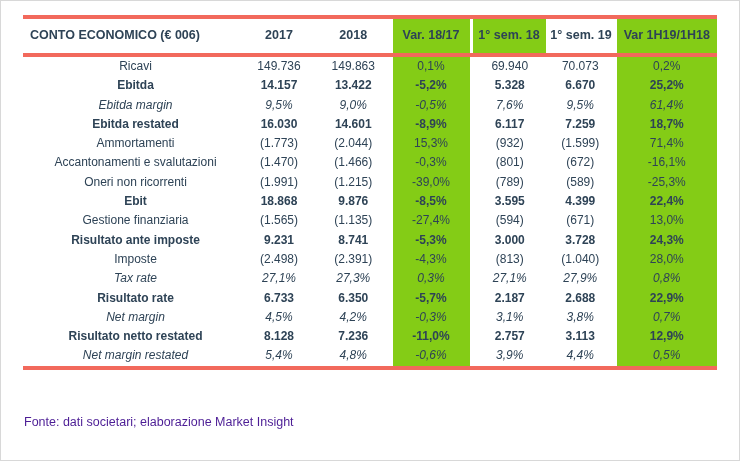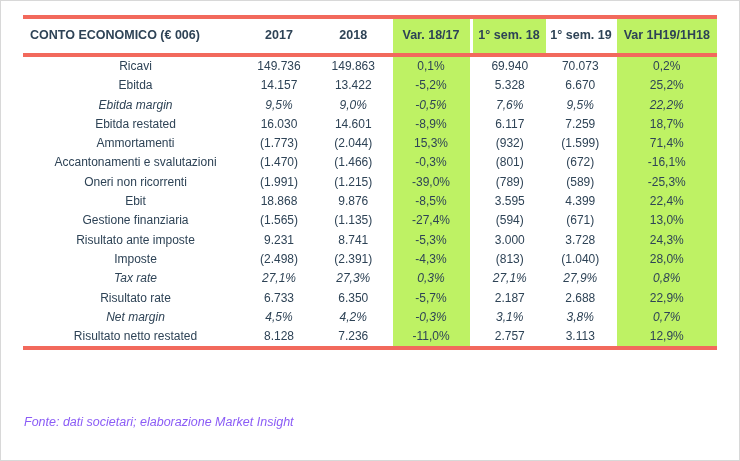--- a/index.html
+++ b/index.html
@@ -32,31 +32,31 @@
   thead th{
     height:34px;
     font-weight:bold;
     font-size:12.5px;
     border-top:4px solid #f2695c;
     border-bottom:4px solid #f2695c;
     line-height:1.25;
   }
   thead th.h-label{text-align:left;padding-left:7px;}
   
-  .bg-peach{background:#bef264;}
+  .bg-peach{background:#84cc16;}
   .gap-l{border-left:3px solid #ffffff;}
   .gap-r{border-right:3px solid #ffffff;}
   tbody td{height:19.3px;line-height:19.3px;}
   tbody td.cell-label{text-align:center;padding-left:7px;white-space:nowrap;}
-  tbody tr.bold td{font-weight:normal;}
+  tbody tr.bold td{font-weight:bold;}
   tbody tr.italic td{font-style:italic;}
   tbody tr:last-child td{border-bottom:4px solid #f2695c;}
   .source{
     position:absolute;left:23px;top:414px;
-    font-size:12.5px;font-style:italic;color:#8b5cf6;
+    font-size:12.5px;color:#4c1d95;
   }
 </style>
 </head>
 <body>
 
 <div class="page">
   <div class="table-wrap">
     <table>
       <colgroup>
         <col class="c-label">
@@ -97,21 +97,21 @@
             <td class="cell-s19">6.670</td>
             <td class="cell-var2 bg-peach gap-l">25,2%</td>
           </tr>
           <tr class="italic">
             <td class="cell-label">Ebitda margin</td>
             <td class="cell-y17">9,5%</td>
             <td class="cell-y18">9,0%</td>
             <td class="cell-var1 bg-peach gap-l gap-r">-0,5%</td>
             <td class="cell-s18">7,6%</td>
             <td class="cell-s19">9,5%</td>
-            <td class="cell-var2 bg-peach gap-l">22,2%</td>
+            <td class="cell-var2 bg-peach gap-l">61,4%</td>
           </tr>
           <tr class="bold">
             <td class="cell-label">Ebitda restated</td>
             <td class="cell-y17">16.030</td>
             <td class="cell-y18">14.601</td>
             <td class="cell-var1 bg-peach gap-l gap-r">-8,9%</td>
             <td class="cell-s18">6.117</td>
             <td class="cell-s19">7.259</td>
             <td class="cell-var2 bg-peach gap-l">18,7%</td>
           </tr>
@@ -207,17 +207,26 @@
           </tr>
           <tr class="bold">
             <td class="cell-label">Risultato netto restated</td>
             <td class="cell-y17">8.128</td>
             <td class="cell-y18">7.236</td>
             <td class="cell-var1 bg-peach gap-l gap-r">-11,0%</td>
             <td class="cell-s18">2.757</td>
             <td class="cell-s19">3.113</td>
             <td class="cell-var2 bg-peach gap-l">12,9%</td>
           </tr>
+          <tr class="italic">
+            <td class="cell-label">Net margin restated</td>
+            <td class="cell-y17">5,4%</td>
+            <td class="cell-y18">4,8%</td>
+            <td class="cell-var1 bg-peach gap-l gap-r">-0,6%</td>
+            <td class="cell-s18">3,9%</td>
+            <td class="cell-s19">4,4%</td>
+            <td class="cell-var2 bg-peach gap-l">0,5%</td>
+          </tr>
         </tbody>
     </table>
   </div>
   <div class="source">Fonte: dati societari; elaborazione Market Insight</div>
 </div>
 
 </body></html>

